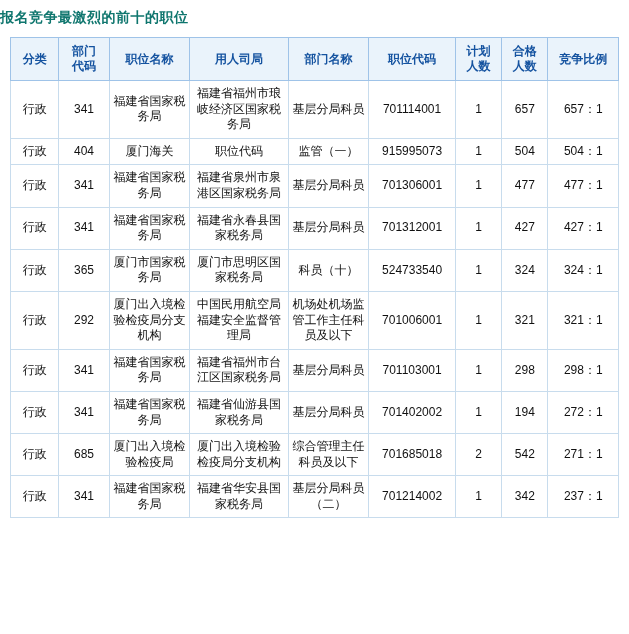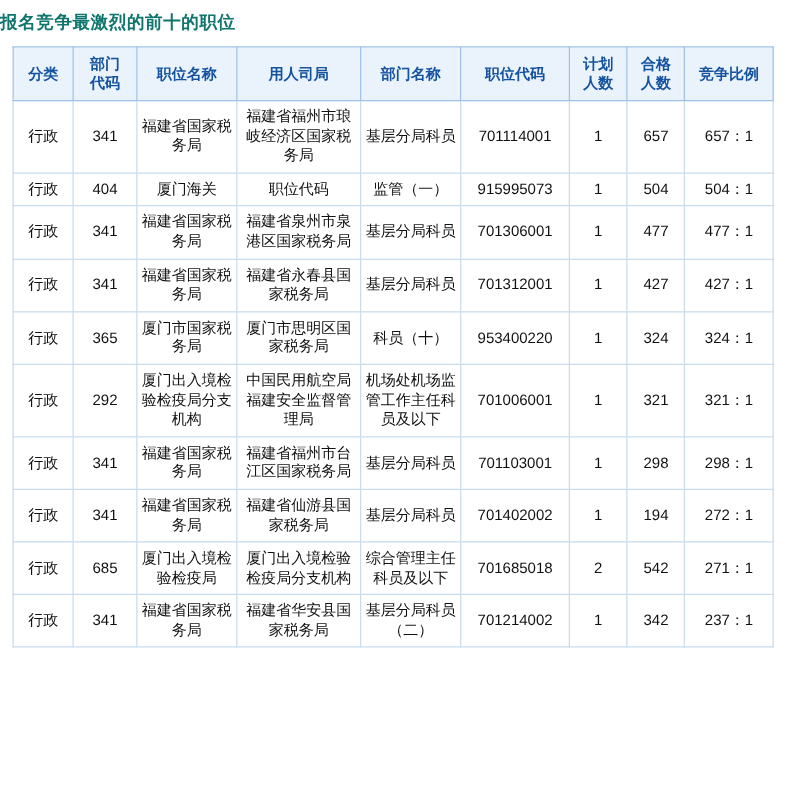--- a/index.html
+++ b/index.html
@@ -144,21 +144,21 @@
           <td>1</td>
           <td>427</td>
           <td>427：1</td>
         </tr>
         <tr>
           <td>行政</td>
           <td>365</td>
           <td>厦门市国家税务局</td>
           <td>厦门市思明区国家税务局</td>
           <td>科员（十）</td>
-          <td>953400220</td>
+          <td>524733540</td>
           <td>1</td>
           <td>324</td>
           <td>324：1</td>
         </tr>
         <tr>
           <td>行政</td>
           <td>292</td>
           <td>厦门出入境检验检疫局分支机构</td>
           <td>中国民用航空局福建安全监督管理局</td>
           <td>机场处机场监管工作主任科员及以下</td>

